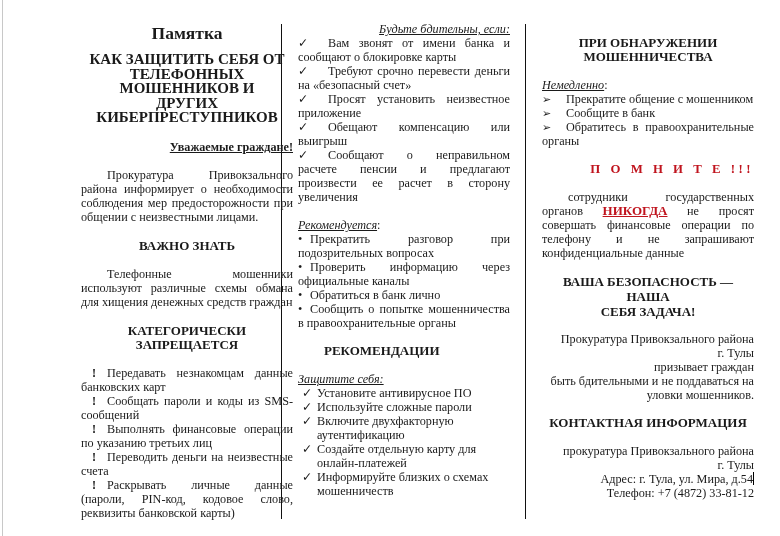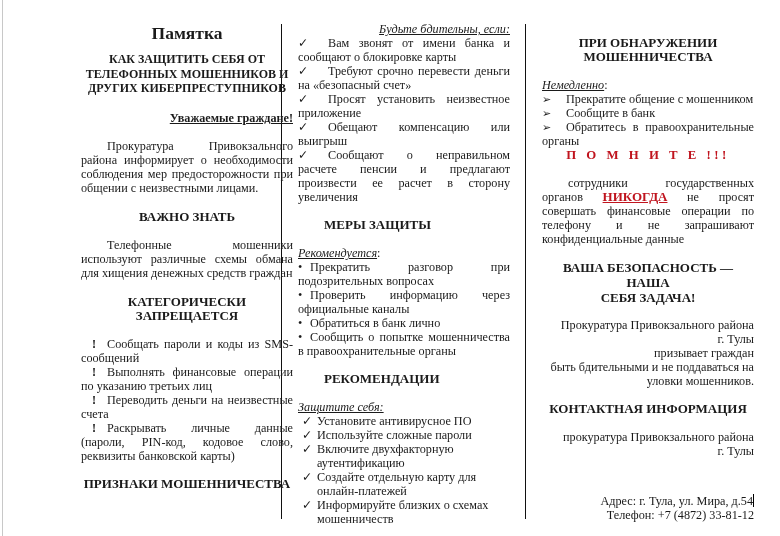--- a/index.html
+++ b/index.html
@@ -17,21 +17,21 @@
     .col {
       position: absolute; top: 0; font-size: 12.2px; line-height: 14px;
     }
     .col1 { left: 54px; width: 212px; margin-left: 27px; }
     .col2 { left: 298px; width: 212px; top: 22px; }
     .col3 { left: 542px; width: 212px; top: 36px; }
 
     .center { text-align: right; }
     .justify { text-align: justify; text-align-last: auto; }
     .h-title { font-size: 17.5px; font-weight: bold; text-align: center; margin-top: 26px; }
-    .h-sub { font-size: 12px; font-weight: bold; text-align: center; line-height: 14.5px; margin-top: 12px; }
+    .h-sub { font-size: 15px; font-weight: bold; text-align: center; line-height: 14.5px; margin-top: 12px; }
     .h-sec { font-size: 13px; font-weight: bold; text-align: center; }
     .underline { text-decoration: underline; font-weight: bold; }
     .ital-u { font-style: italic; text-decoration: underline; }
     .indent { text-indent: 26px; }
     p { margin: 0; }
 
     .excl-item { text-align: justify; }
     .excl-mark { display: inline-block; width: 26px; text-align: center; font-weight: bold; }
 
     .check-row { text-align: justify; }
@@ -62,40 +62,40 @@
     <div>ТЕЛЕФОННЫХ МОШЕННИКОВ И</div>
     <div>ДРУГИХ КИБЕРПРЕСТУПНИКОВ</div>
   </div>
   <div class="center underline" style="margin-top:15px;">Уважаемые граждане!</div>
   <p class="justify indent" style="margin-top:14px;">Прокуратура Привокзального района информирует о необходимости соблюдения мер предосторожности при общении с неизвестными лицами.</p>
   <div class="h-sec" style="margin-top:15px;">ВАЖНО ЗНАТЬ</div>
   <p class="justify indent" style="margin-top:14px;">Телефонные мошенники используют различные схемы обмана для хищения денежных средств граждан</p>
   <div class="h-sec" style="margin-top:15px;">КАТЕГОРИЧЕСКИ ЗАПРЕЩАЕТСЯ</div>
 
   <div style="margin-top:14px;">
+    <p class="excl-item"><span class="excl-mark">!</span><span>Передавать незнакомцам данные банковских карт</span></p>
     <p class="excl-item"><span class="excl-mark">!</span><span>Сообщать пароли и коды из SMS-сообщений</span></p>
     <p class="excl-item"><span class="excl-mark">!</span><span>Выполнять финансовые операции по указанию третьих лиц</span></p>
     <p class="excl-item"><span class="excl-mark">!</span><span>Переводить деньги на неизвестные счета</span></p>
     <p class="excl-item"><span class="excl-mark">!</span><span>Раскрывать личные данные (пароли, PIN-код, кодовое слово, реквизиты банковской карты)</span></p>
   </div>
 
   <div class="h-sec" style="margin-top:14px;">ПРИЗНАКИ МОШЕННИЧЕСТВА</div>
 </div>
 
 <div class="col col2">
   <div class="center ital-u">Будьте бдительны, если:</div>
   <div>
     <p class="check-row"><span class="check-mark">✓</span><span>Вам звонят от имени банка и сообщают о блокировке карты</span></p>
     <p class="check-row"><span class="check-mark">✓</span><span>Требуют срочно перевести деньги на «безопасный счет»</span></p>
     <p class="check-row"><span class="check-mark">✓</span><span>Просят установить неизвестное приложение</span></p>
     <p class="check-row"><span class="check-mark">✓</span><span>Обещают компенсацию или выигрыш</span></p>
     <p class="check-row"><span class="check-mark">✓</span><span>Сообщают о неправильном расчете пенсии и предлагают произвести ее расчет в сторону увеличения</span></p>
   </div>
 
-  <div class="h-sec" style="margin-top:14px; text-align:left; padding-left:26px;">МЕРЫ ЗАЩИТЫ</div>
 
   <div style="margin-top:14px;"><span class="ital-u">Рекомендуется</span><span>:</span></div>
   <div>
     <p class="check-row"><span class="bullet-mark">•</span><span>Прекратить разговор при подозрительных вопросах</span></p>
     <p class="check-row"><span class="bullet-mark">•</span><span>Проверить информацию через официальные каналы</span></p>
     <p class="check-row"><span class="bullet-mark">•</span><span>Обратиться в банк лично</span></p>
     <p class="check-row"><span class="bullet-mark">•</span><span>Сообщить о попытке мошенничества в правоохранительные органы</span></p>
   </div>
 
   <div class="h-sec" style="margin-top:14px; text-align:left; padding-left:26px;">РЕКОМЕНДАЦИИ</div>
@@ -116,21 +116,21 @@
     <div>МОШЕННИЧЕСТВА</div>
   </div>
 
   <div style="margin-top:14px;"><span class="ital-u">Немедленно</span><span>:</span></div>
   <div>
     <p class="check-row"><span class="arrow-mark">➢</span><span>Прекратите общение с мошенником</span></p>
     <p class="check-row"><span class="arrow-mark">➢</span><span>Сообщите в банк</span></p>
     <p class="check-row"><span class="arrow-mark">➢</span><span>Обратитесь в правоохранительные органы</span></p>
   </div>
 
-  <div class="remember" style="">П О М Н И Т Е !!!</div>
+  <div class="remember" style="margin-top:14px;text-align:right;">П О М Н И Т Е !!!</div>
 
   <p class="justify indent" style="margin-top:14px;"><span>сотрудники государственных органов</span> <span class="never">НИКОГДА</span> <span>не просят совершать финансовые операции по телефону и не запрашивают конфиденциальные данные</span></p>
 
   <div class="h-sec" style="margin-top:14px; line-height:15px;">
     <div>ВАША БЕЗОПАСНОСТЬ — НАША</div>
     <div>СЕБЯ ЗАДАЧА!</div>
   </div>
 
   <div class="center" style="margin-top:13px;">
     <div>Прокуратура Привокзального района</div>
@@ -138,16 +138,16 @@
     <div>призывает граждан</div>
     <div>быть бдительными и не поддаваться на</div>
     <div>уловки мошенников.</div>
   </div>
 
   <div class="h-sec" style="margin-top:14px;">КОНТАКТНАЯ ИНФОРМАЦИЯ</div>
 
   <div class="center" style="margin-top:14px;">
     <div>прокуратура Привокзального района</div>
     <div>г. Тулы</div>
-    <div style="padding-left:30px;margin-top:36px;"><span>Адрес: г. Тула, ул. Мира, д.54</span><span class="cursor"></span></div>
+    <div style="padding-left:30px;"><span>Адрес: г. Тула, ул. Мира, д.54</span><span class="cursor"></span></div>
     <div style="padding-left:24px;">Телефон: +7 (4872) 33-81-12</div>
   </div>
 </div>
 
 </body></html>

